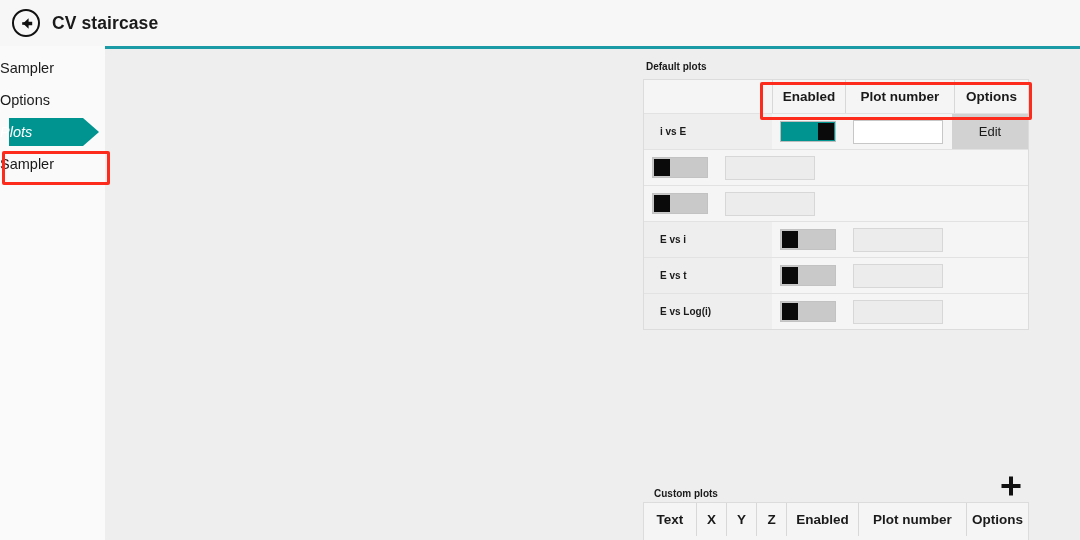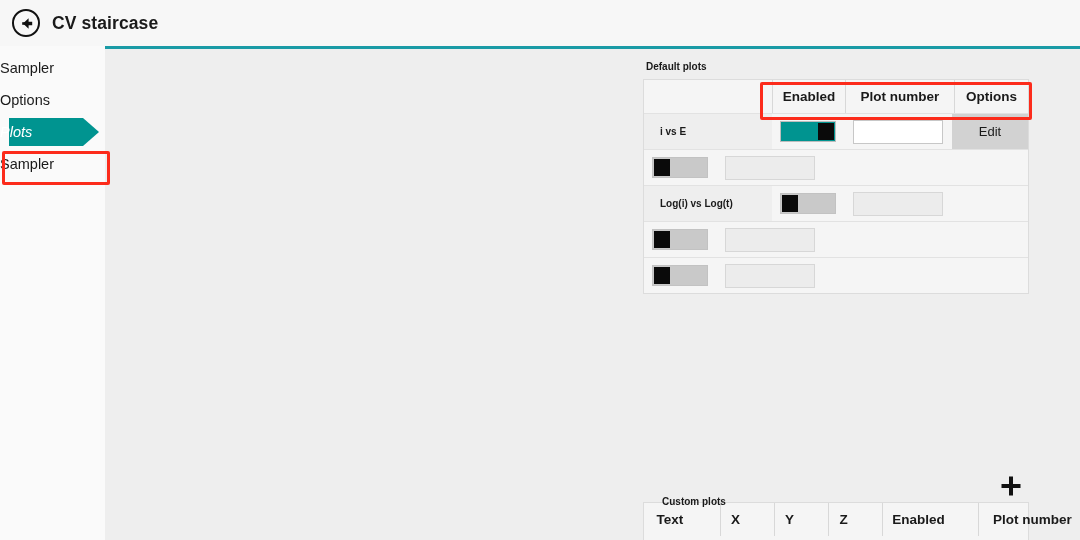--- a/index.html
+++ b/index.html
@@ -278,21 +278,21 @@
     top: 432px;
     width: 390px;
   }
   .custom-head {
     position: relative;
     height: 24px;
   }
   .custom-head .section-title {
     position: absolute;
     left: 3px; top: 2px;
-    margin: 16px;
+    margin: 8px;
   }
   .plus-btn {
     position: absolute;
     right: 9px;
     top: -5px;
     width: 26px;
     height: 26px;
     cursor: pointer;
   }
   .plus-btn svg { display: block; }
@@ -301,21 +301,20 @@
     width: 386px;
     height: 62px;
     background: #f5f5f5;
     border: 1px solid #dcdcdc;
     box-sizing: border-box;
   }
   .ctable-head {
     display: flex;
     height: 33px;
     align-items: stretch;
-    gap: 24px;
   }
   .ccell {
     display: flex;
     align-items: center;
     justify-content: center;
     font-size: 13.5px;
     font-weight: bold;
     color: #1a1a1a;
     white-space: nowrap;
     box-sizing: border-box;
@@ -414,59 +413,73 @@
             </div>
           </div>
           <div class="c-plotnum">
             <div class="numfield"></div>
           </div>
           <div class="c-options"></div>
         </div>
 
 
         <div class="trow body">
-          <div class="c-label">Log(i) vs Log(t)</div>
           <div class="c-enabled">
             <div class="switch off">
               <div class="track"></div>
               <div class="thumb"></div>
             </div>
           </div>
           <div class="c-plotnum">
             <div class="numfield"></div>
           </div>
           <div class="c-options"></div>
         </div>
 
         <div class="trow body">
+          <div class="c-label">E vs i</div>
           <div class="c-enabled">
             <div class="switch off">
               <div class="track"></div>
               <div class="thumb"></div>
             </div>
           </div>
           <div class="c-plotnum">
             <div class="numfield"></div>
           </div>
           <div class="c-options"></div>
         </div>
 
         <div class="trow body">
+          <div class="c-label">E vs t</div>
           <div class="c-enabled">
             <div class="switch off">
               <div class="track"></div>
               <div class="thumb"></div>
             </div>
           </div>
           <div class="c-plotnum">
             <div class="numfield"></div>
           </div>
           <div class="c-options"></div>
         </div>
 
+        <div class="trow body">
+          <div class="c-label">E vs Log(i)</div>
+          <div class="c-enabled">
+            <div class="switch off">
+              <div class="track"></div>
+              <div class="thumb"></div>
+            </div>
+          </div>
+          <div class="c-plotnum">
+            <div class="numfield"></div>
+          </div>
+          <div class="c-options"></div>
+        </div>
 
 
       </div>
 
       <div class="header-highlight"></div>
     </div>
 
     <div class="custom-wrap">
       <div class="custom-head">
         <div class="section-title">Custom plots</div>

